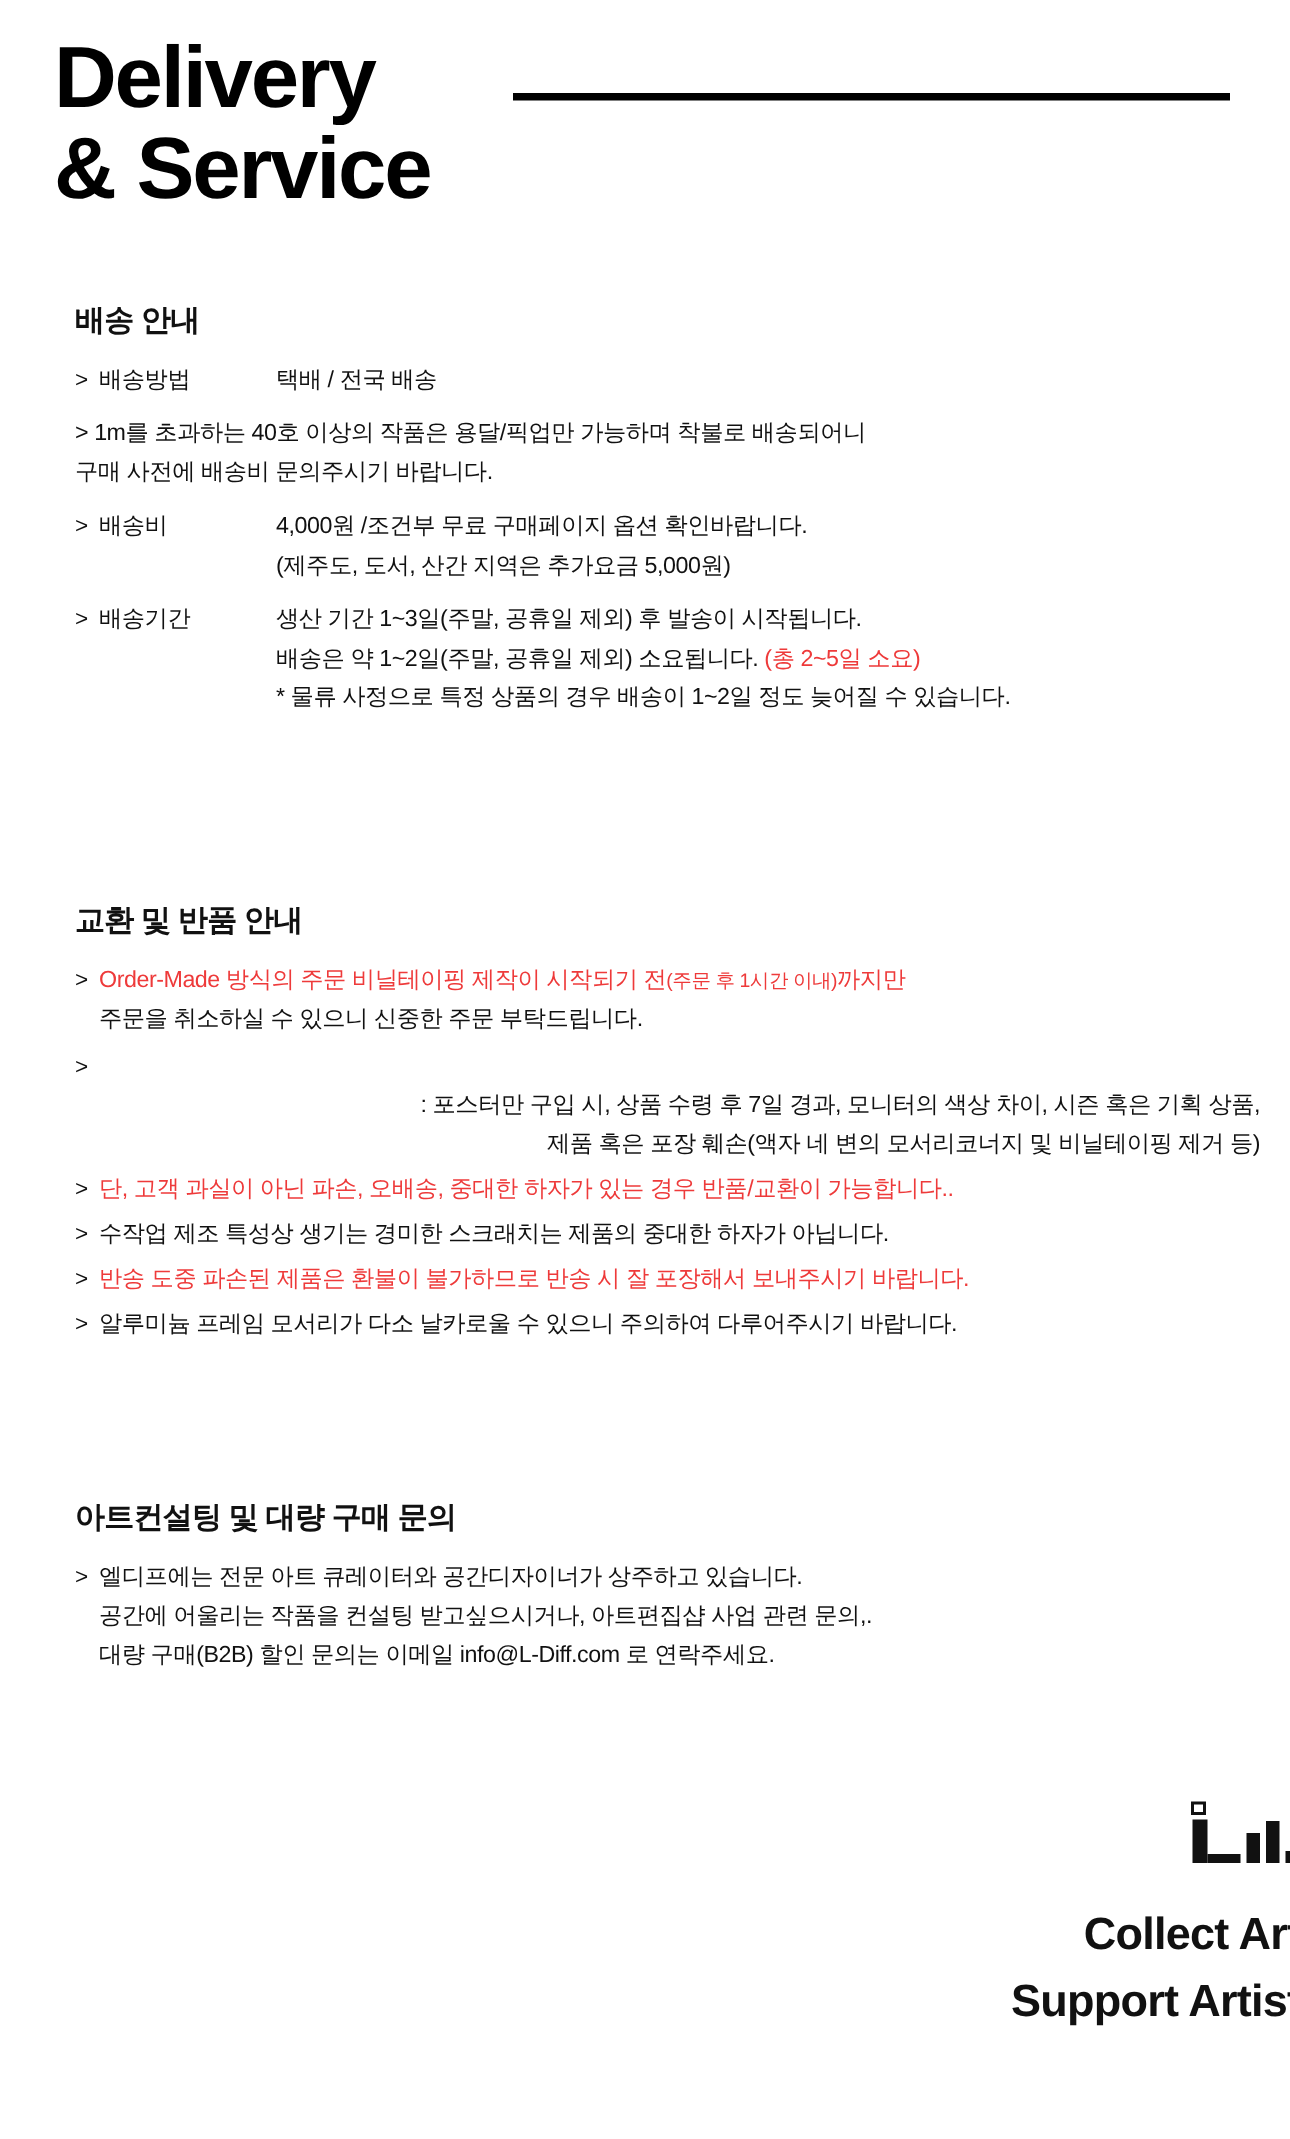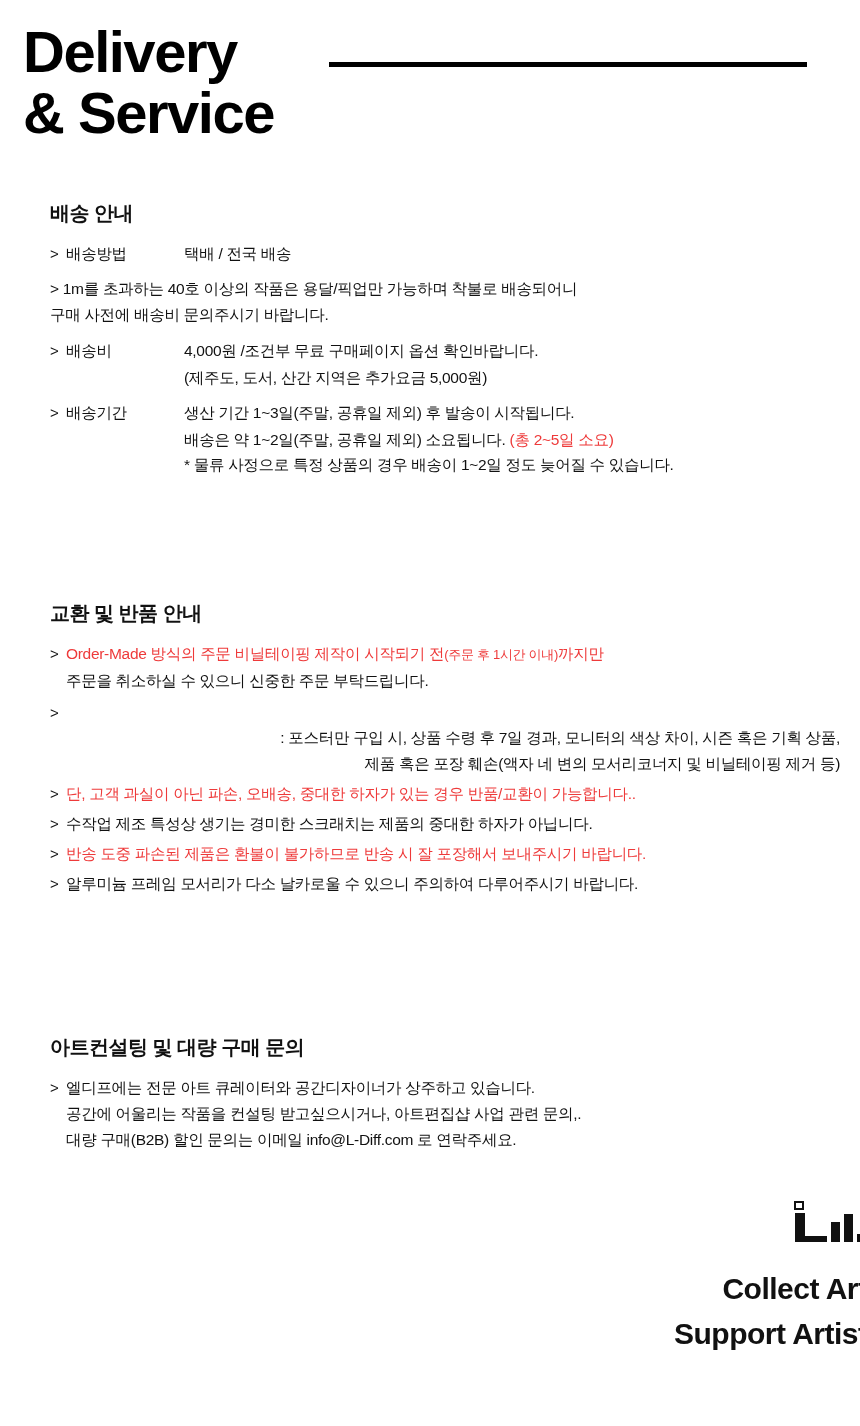--- a/index.html
+++ b/index.html
@@ -19,21 +19,21 @@
     width: 860px;
     height: 1426px;
     position: relative;
     box-sizing: border-box;
   }
 
   
   .header {
     position: absolute;
     top: 22px;
-    left: 23px;
+    left: 36px;
     width: 790px;
   }
   .header-title {
     font-size: 58px;
     font-weight: 700;
     letter-spacing: -1.5px;
     line-height: 1.05;
     color: #000000;
     margin: 0;
     white-space: pre-line;
@@ -212,21 +212,21 @@
       <div class="bullet">&gt;</div>
       <div class="txt red">반송 도중 파손된 제품은 환불이 불가하므로 반송 시 잘 포장해서 보내주시기 바랍니다.</div>
     </div>
 
     <div class="flexline" style="margin-top:4px;">
       <div class="bullet">&gt;</div>
       <div class="txt">알루미늄 프레임 모서리가 다소 날카로울 수 있으니 주의하여 다루어주시기 바랍니다.</div>
     </div>
   </div>
 
-  <div class="section" style="top:1034px;">
+  <div class="section" style="top:998px;">
     <div class="section-title">아트컨설팅 및 대량 구매 문의</div>
 
     <div class="flexline">
       <div class="bullet">&gt;</div>
       <div class="txt">엘디프에는 전문 아트 큐레이터와 공간디자이너가 상주하고 있습니다.</div>
     </div>
     <div class="line sub">공간에 어울리는 작품을 컨설팅 받고싶으시거나, 아트편집샵 사업 관련 문의,.</div>
     <div class="line sub">대량 구매(B2B) 할인 문의는 이메일 info@L-Diff.com 로 연락주세요.</div>
   </div>
 

